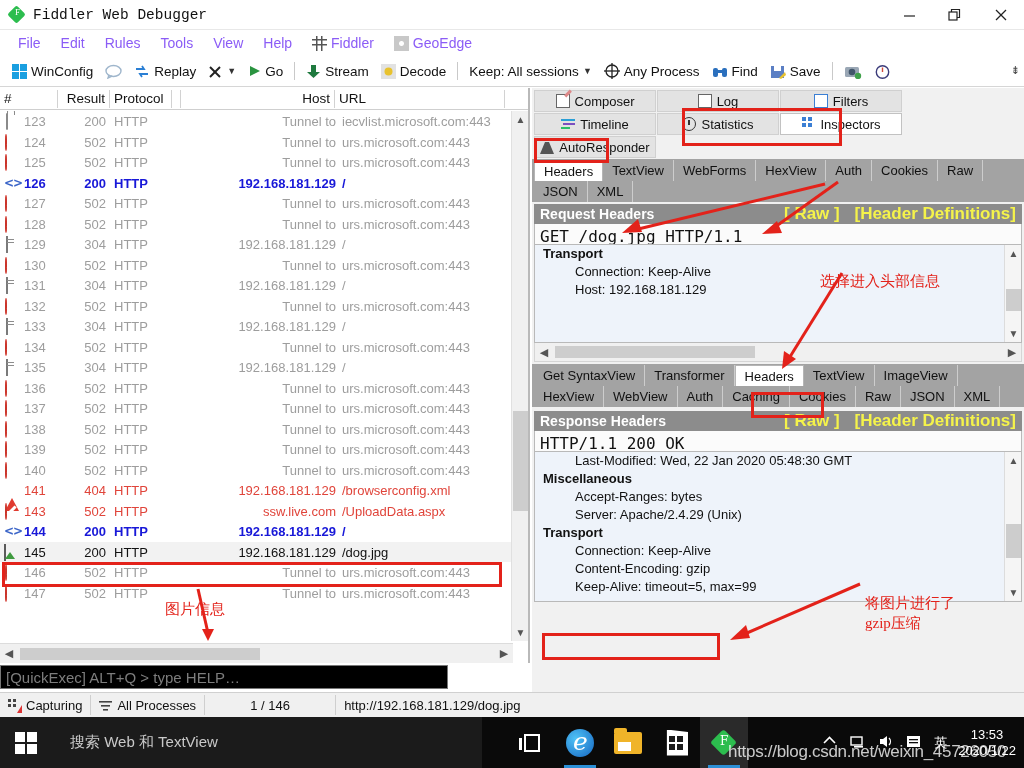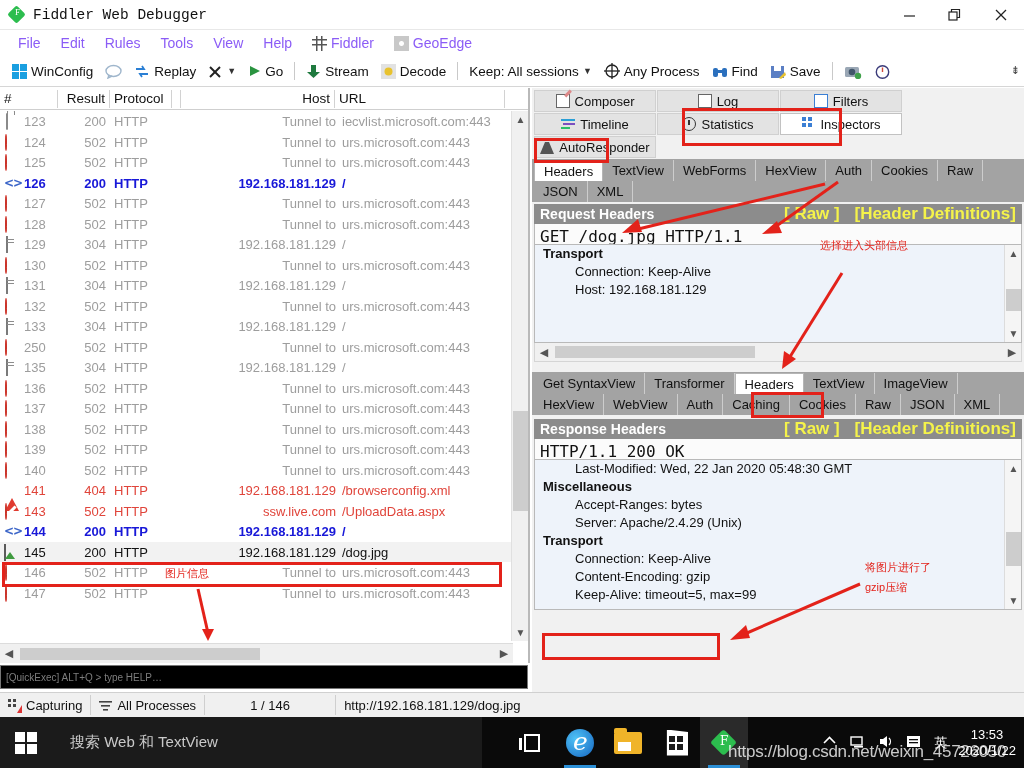--- a/index.html
+++ b/index.html
@@ -174,22 +174,22 @@
   }
 
   
   .row-highlight {
     position: absolute; left: 2px; width: 500px; height: 25px;
     border: 3px solid #e3221a; pointer-events: none;
   }
 
   
   .anno {
-    position: absolute; color: #e3221a; font-size: 11px;
-    font-family: Liberation Sans, sans-serif; white-space: nowrap;
+    position: absolute; color: #e3221a; font-size: 15px;
+    font-family: Liberation Serif, serif; white-space: nowrap; margin-top: 34px;
   }
   .anno-arrow { position: absolute; pointer-events: none; }
 
   
   .sess-hscroll {
     position: absolute; left: 0; bottom: 0; width: 513px; height: 20px;
     background: #f0f0f0; border-top: 1px solid #dcdcdc;
     display: flex; align-items: center;
   }
   .hs-arrow { width: 18px; text-align: center; font-size: 11px; color: #555; }
@@ -201,22 +201,22 @@
   }
   .vs-arrow {
     position: absolute; left: 0; width: 17px; height: 17px;
     display: flex; align-items: center; justify-content: center;
     font-size: 10px; color: #555;
   }
   .vs-thumb { position: absolute; left: 1px; width: 15px; background: #cdcdcd; }
 
   
   .quickexec {
-    position: absolute; left: 0; top: 665px; width: 528px; height: 24px;
-    background: #000; color: #7d7d7d; font-size: 10px;
+    position: absolute; left: 0; top: 665px; width: 448px; height: 24px;
+    background: #000; color: #7d7d7d; font-size: 15px;
     display: flex; align-items: center; padding-left: 5px;
     border: 1px solid #777;
   }
 
   
   .statusbar {
     position: absolute; left: 0; top: 692px; width: 1024px; height: 25px;
     background: #f0f0f0; border-top: 1px solid #d0d0d0;
     display: flex; align-items: center; font-size: 13px; color: #111;
   }
@@ -677,21 +677,21 @@
           <span class="c r-num">133</span>
           <span class="c r-res">304</span>
           <span class="c r-prot">HTTP</span>
           <span class="c r-host">192.168.181.129</span>
           <span class="c r-url">/</span>
         </div>
         <div class="row t-grey">
           <span class="c r-ico">
             <span class="ic"><span class="ic-block"></span></span>
           </span>
-          <span class="c r-num">250</span>
+          <span class="c r-num">134</span>
           <span class="c r-res">502</span>
           <span class="c r-prot">HTTP</span>
           <span class="c r-host">Tunnel to</span>
           <span class="c r-url">urs.microsoft.com:443</span>
         </div>
         <div class="row t-grey">
           <span class="c r-ico">
             <span class="ic"><span class="ic-doc"></span></span>
           </span>
           <span class="c r-num">135</span>
@@ -908,21 +908,21 @@
       <div class="panel-hscroll">
         <div class="hs-arrow">◀</div>
         <div class="hs-track">
           <div class="hs-thumb" style="width:200px"></div>
         </div>
         <div class="hs-arrow">▶</div>
       </div>
     </div>
 
 
-    <div class="subtabs" id="response-tabs" style="margin-top:10px;">
+    <div class="subtabs" id="response-tabs" style="margin-top:2px;">
         <div class="stab">Get SyntaxView</div>
         <div class="stab">Transformer</div>
         <div class="stab active">Headers</div>
         <div class="stab">TextView</div>
         <div class="stab">ImageView</div>
         <div class="stab">HexView</div>
         <div class="stab">WebView</div>
         <div class="stab">Auth</div>
         <div class="stab">Caching</div>
         <div class="stab">Cookies</div>

